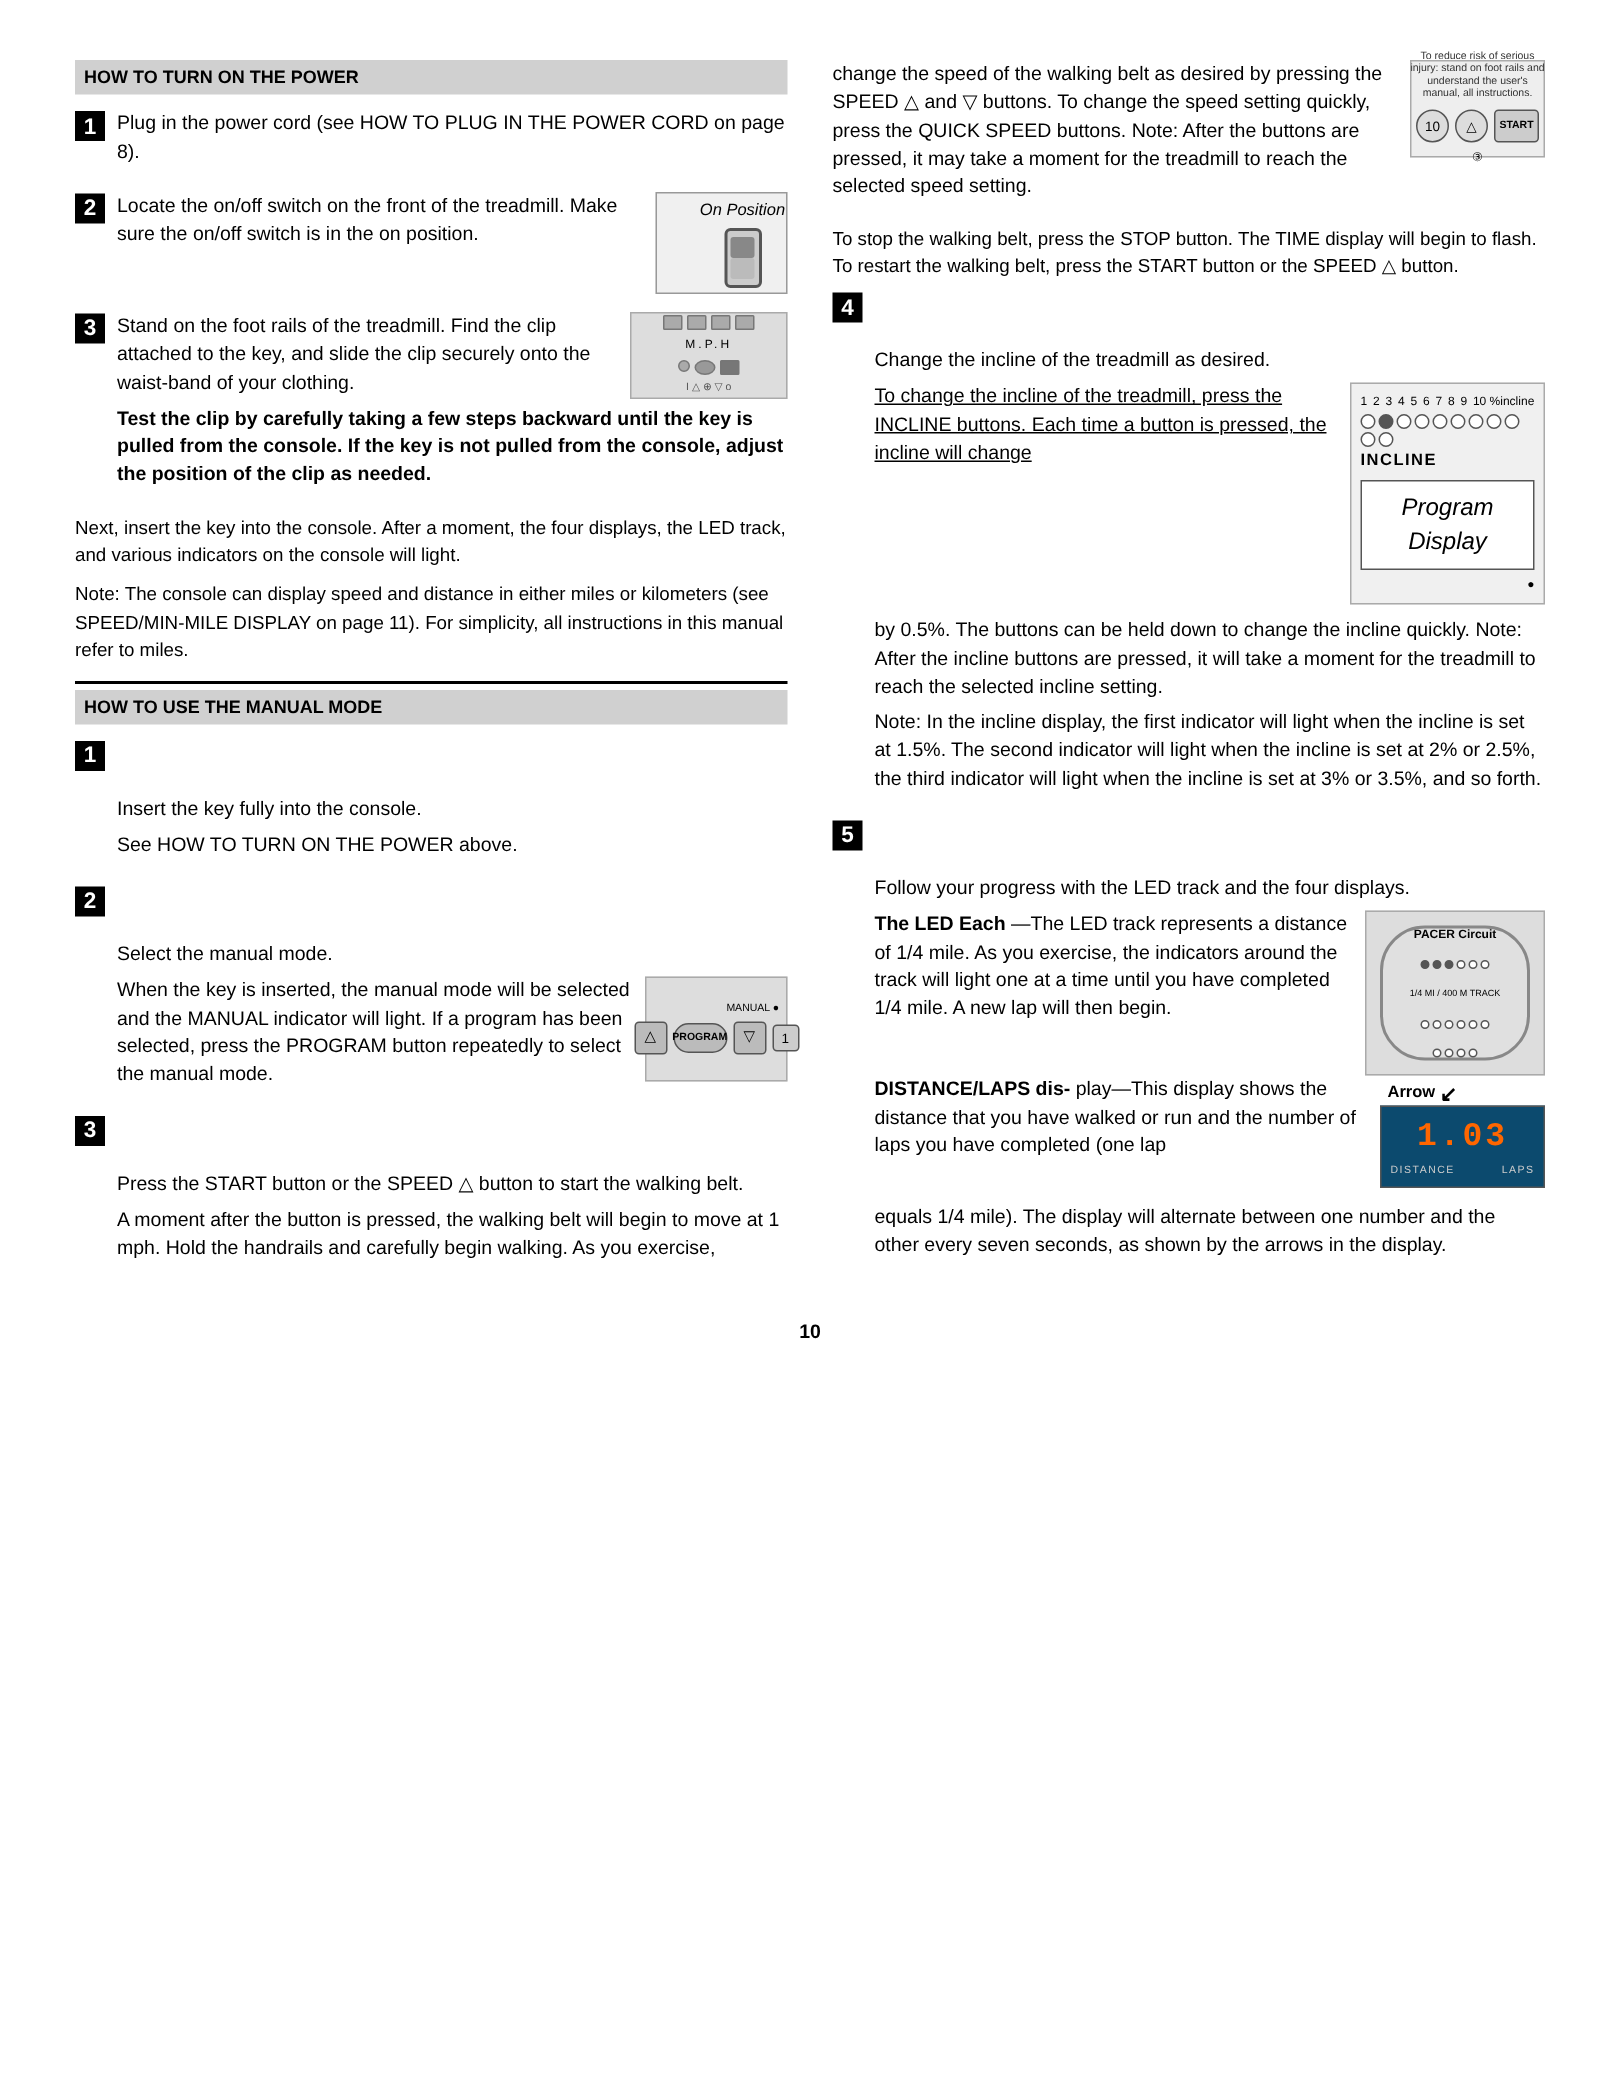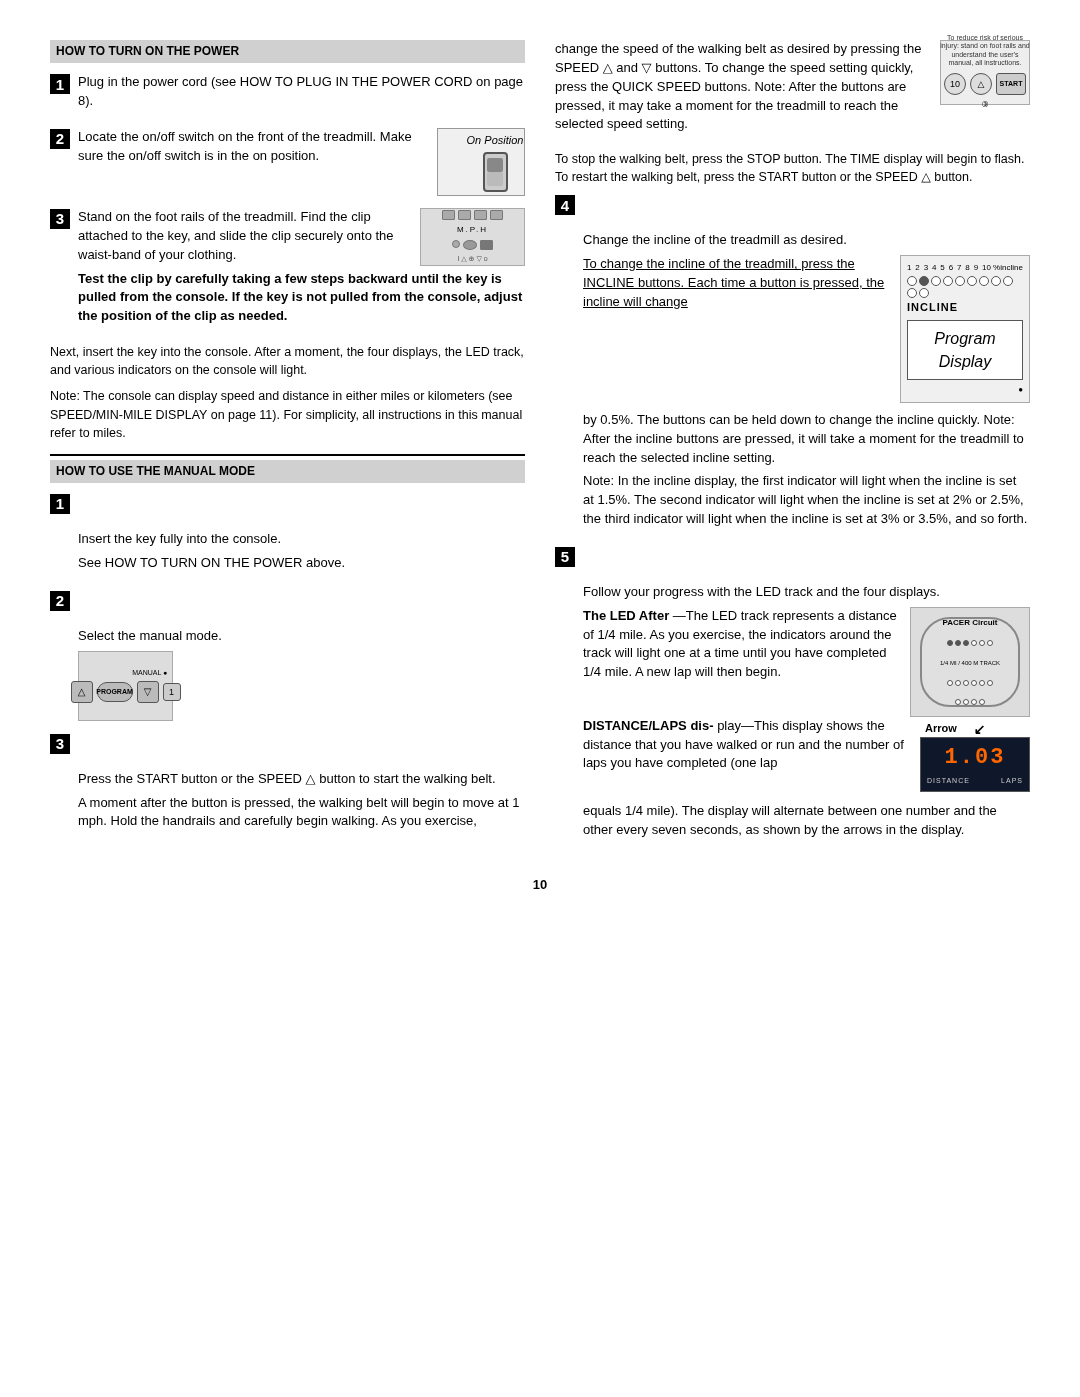--- a/index.html
+++ b/index.html
@@ -198,21 +198,21 @@
     .pacer-sub {
       font-size: 6px;
       text-align: center;
     }
 
     
     .img-distance {
       width: 110px;
       height: 55px;
       border: 1.5px solid #555;
-      background: #0f172a;
+      background: #0c4a6e;
       display: flex;
       flex-direction: column;
       align-items: center;
       justify-content: center;
       position: relative;
       flex-shrink: 0;
     }
     .distance-display-num {
       color: #ff6600;
       font-size: 22px;
@@ -234,21 +234,21 @@
     }
     .arrow-label {
       position: absolute;
       top: -16px;
       left: 5px;
       font-size: 11px;
       color: #000;
       font-weight: bold;
       display: flex;
       align-items: center;
-      gap: 17px;
+      gap: 3px;
     }
     .arrow-down {
       font-size: 14px;
       line-height: 1;
     }
 
     .distance-section {
       display: flex;
       gap: 15px;
       align-items: flex-start;
@@ -490,20 +490,23 @@
           <p class="step-heading-bold">Insert the key fully into the console.</p>
           <p>See HOW TO TURN ON THE POWER above.</p>
         </div>
       </div>
 
       <div class="step-block">
         <div class="step-num">2</div>
         <div class="step-content">
           <p class="step-heading-bold">Select the manual mode.</p>
           <div class="step-inline">
+            <div class="step-text">
+              <p>When the key is inserted, the manual mode will be selected and the MANUAL indicator will light. If a program has been selected, press the PROGRAM button repeatedly to select the manual mode.</p>
+            </div>
             <div class="step-image">
               <div class="img-manual-console">
                 <div class="manual-indicator">MANUAL ●</div>
                 <div class="manual-row">
                   <div class="triangle-btn">△</div>
                   <div class="program-btn">PROGRAM</div>
                   <div class="triangle-btn">▽</div>
                   <div class="num-btn">1</div>
                 </div>
               </div>
@@ -589,21 +592,21 @@
     </div>
 
     <div class="step-block">
       <div class="step-num">5</div>
       <div class="step-content">
         <p class="step-heading-bold">Follow your progress with the LED track and the four displays.</p>
 
         <div class="led-follow-section">
           <div class="led-text">
             <p>
-              <strong>The LED After</strong>
+              <strong>The LED Each</strong>
               <span>—The LED track represents a distance of 1/4 mile. As you exercise, the indicators around the track will light one at a time until you have completed 1/4 mile. A new lap will then begin.</span>
             </p>
           </div>
           <div class="img-led-track">
             <div class="pacer-circuit">
               <div class="pacer-title">PACER Circuit</div>
               <div class="pacer-dots-row">
                 <div class="pacer-dot on"></div>
                 <div class="pacer-dot on"></div>
                 <div class="pacer-dot on"></div>

